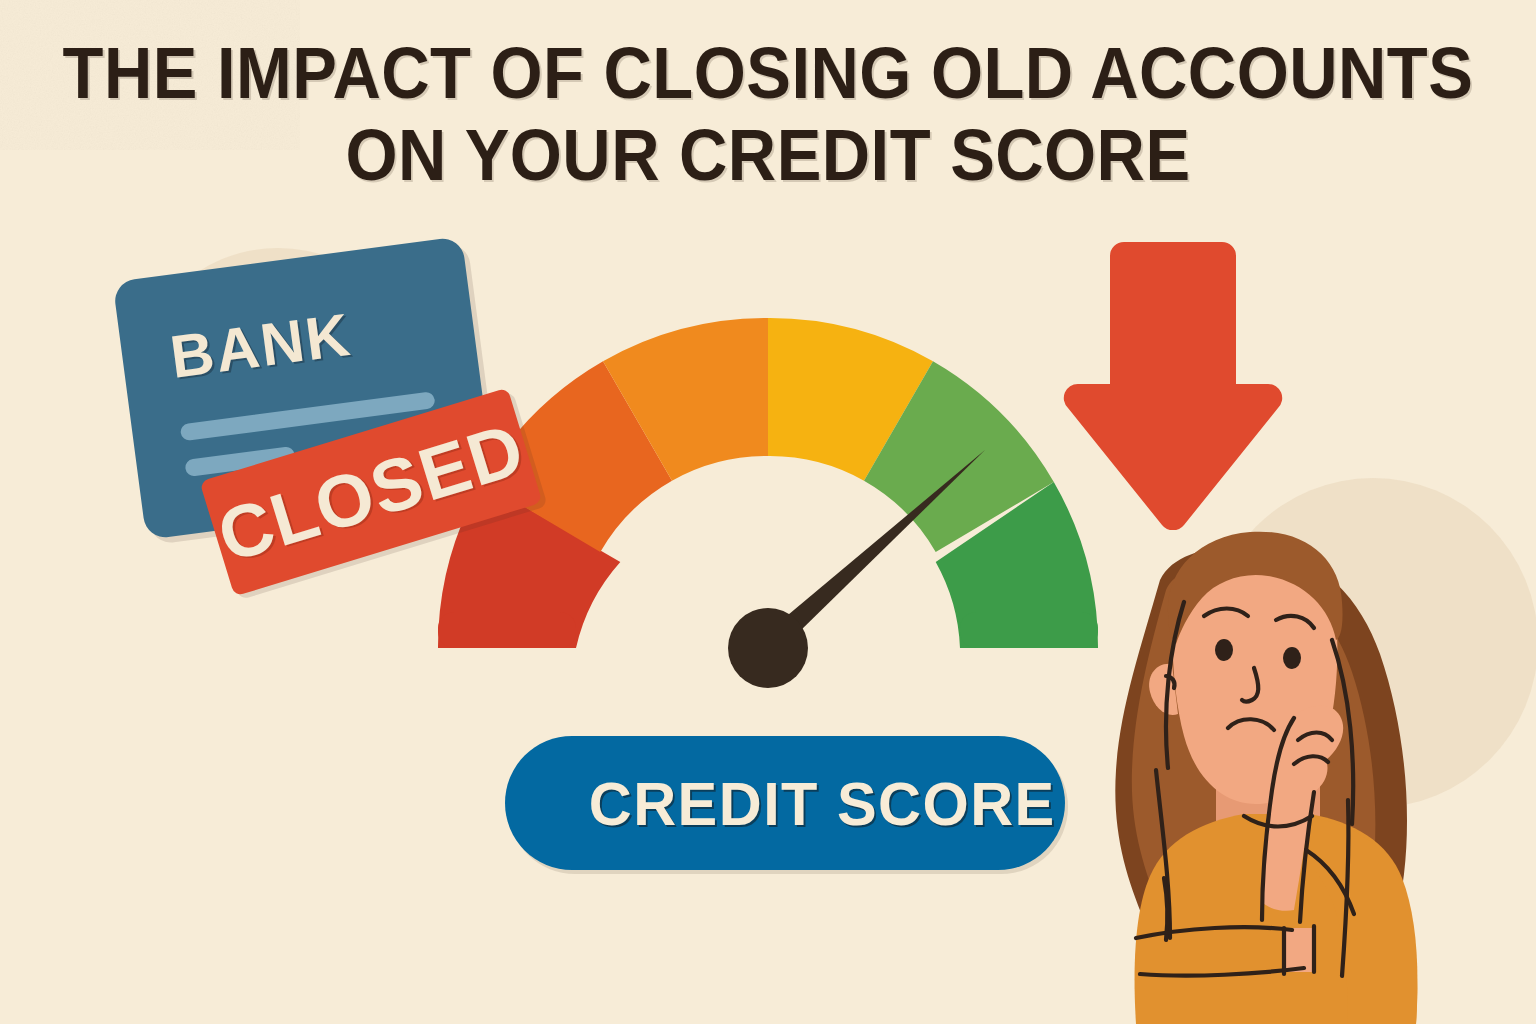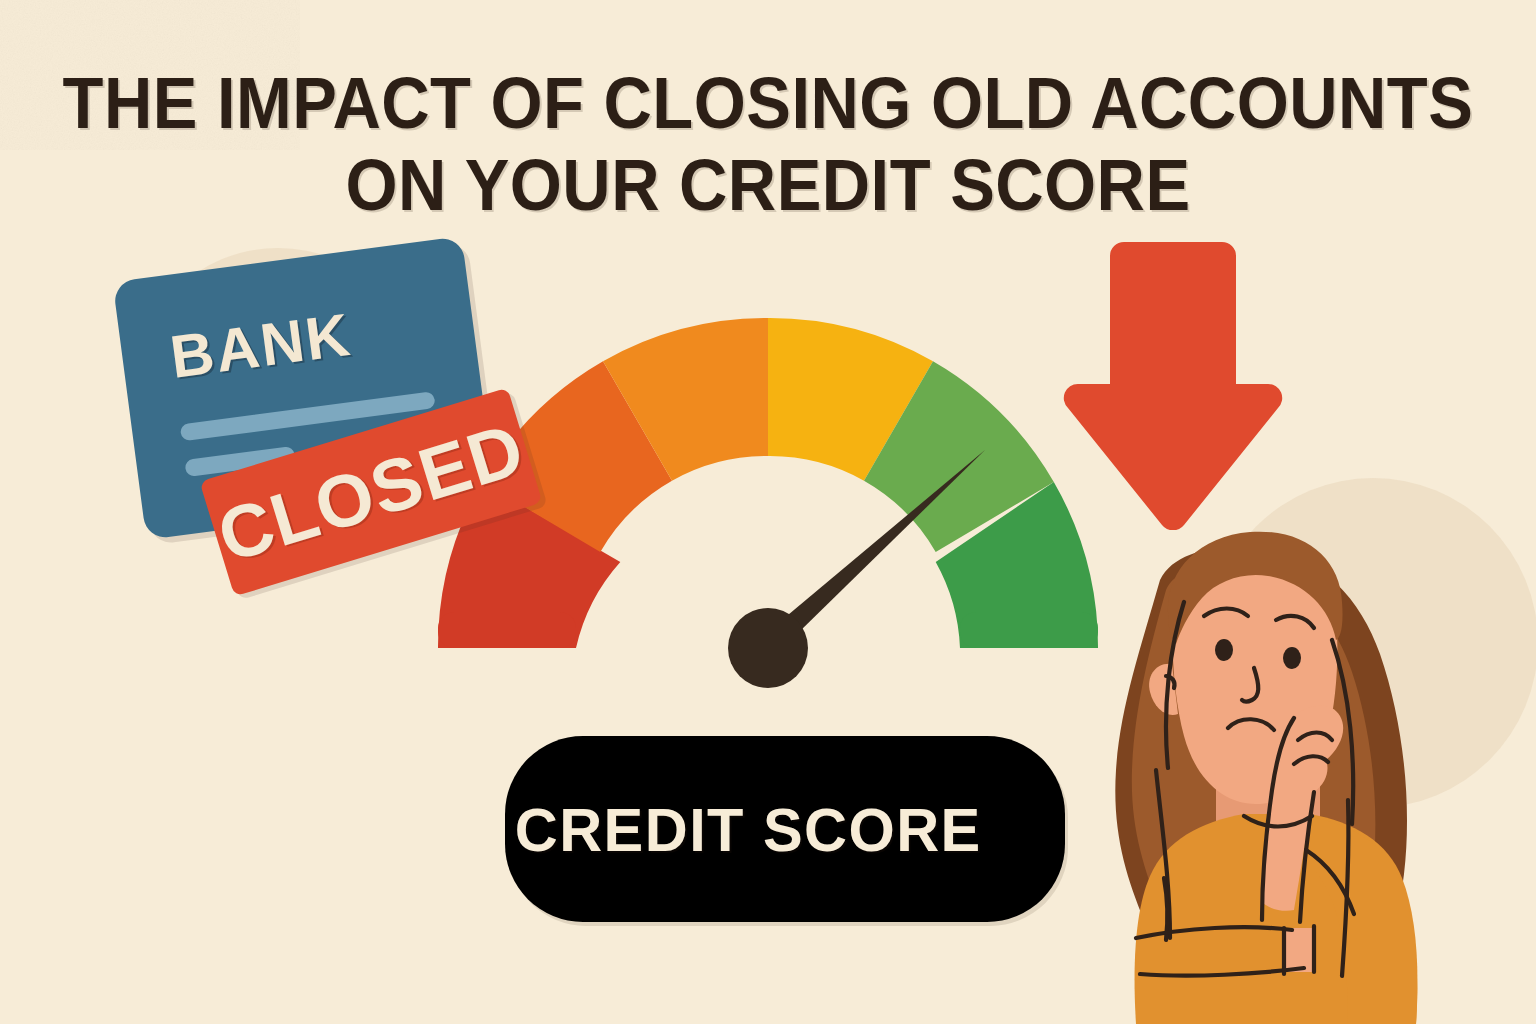--- a/index.html
+++ b/index.html
@@ -32,21 +32,21 @@
     background: #ead9bd;
     opacity: .62;
     z-index: 1;
   }
   #bg-circle-left  { left: 132px; top: 248px;  width: 292px; height: 292px; }
   #bg-circle-right { left: 1208px; top: 478px; width: 330px; height: 330px; }
 
   
   #title-block {
     position: absolute;
-    left: 0; top: 62px;
+    left: 0; top: 32px;
     width: 1536px;
     text-align: center;
     z-index: 20;
   }
   .title-line {
     display: block;
     color: #2c1f16;
     font-family: "Liberation Sans Narrow", "Liberation Sans", "DejaVu Sans", sans-serif;
     font-weight: 700;
     font-size: 72px;
@@ -61,26 +61,26 @@
   #gauge {
     position: absolute;
     left: 330px; top: 232px;
     width: 880px; height: 560px;
     z-index: 10;
   }
   
   #credit-score-pill {
     position: absolute;
     left: 505px; top: 736px;
-    width: 560px; height: 186px;
-    background: #000000;
+    width: 560px; height: 134px;
+    background: #0369a1;
     border-radius: 78px;
     display: flex;
     align-items: center;
-    justify-content: flex-start;
+    justify-content: flex-end;
     z-index: 30;
     box-shadow: 3px 4px 0 rgba(60,42,28,.12);
   }
   #credit-score-label {
     color: #f7ecd7;
     font-family: "Liberation Sans Narrow", "Liberation Sans", "DejaVu Sans", sans-serif;
     font-weight: 700;
     font-size: 62px;
     letter-spacing: 1.5px;
     transform: scaleX(.96);

